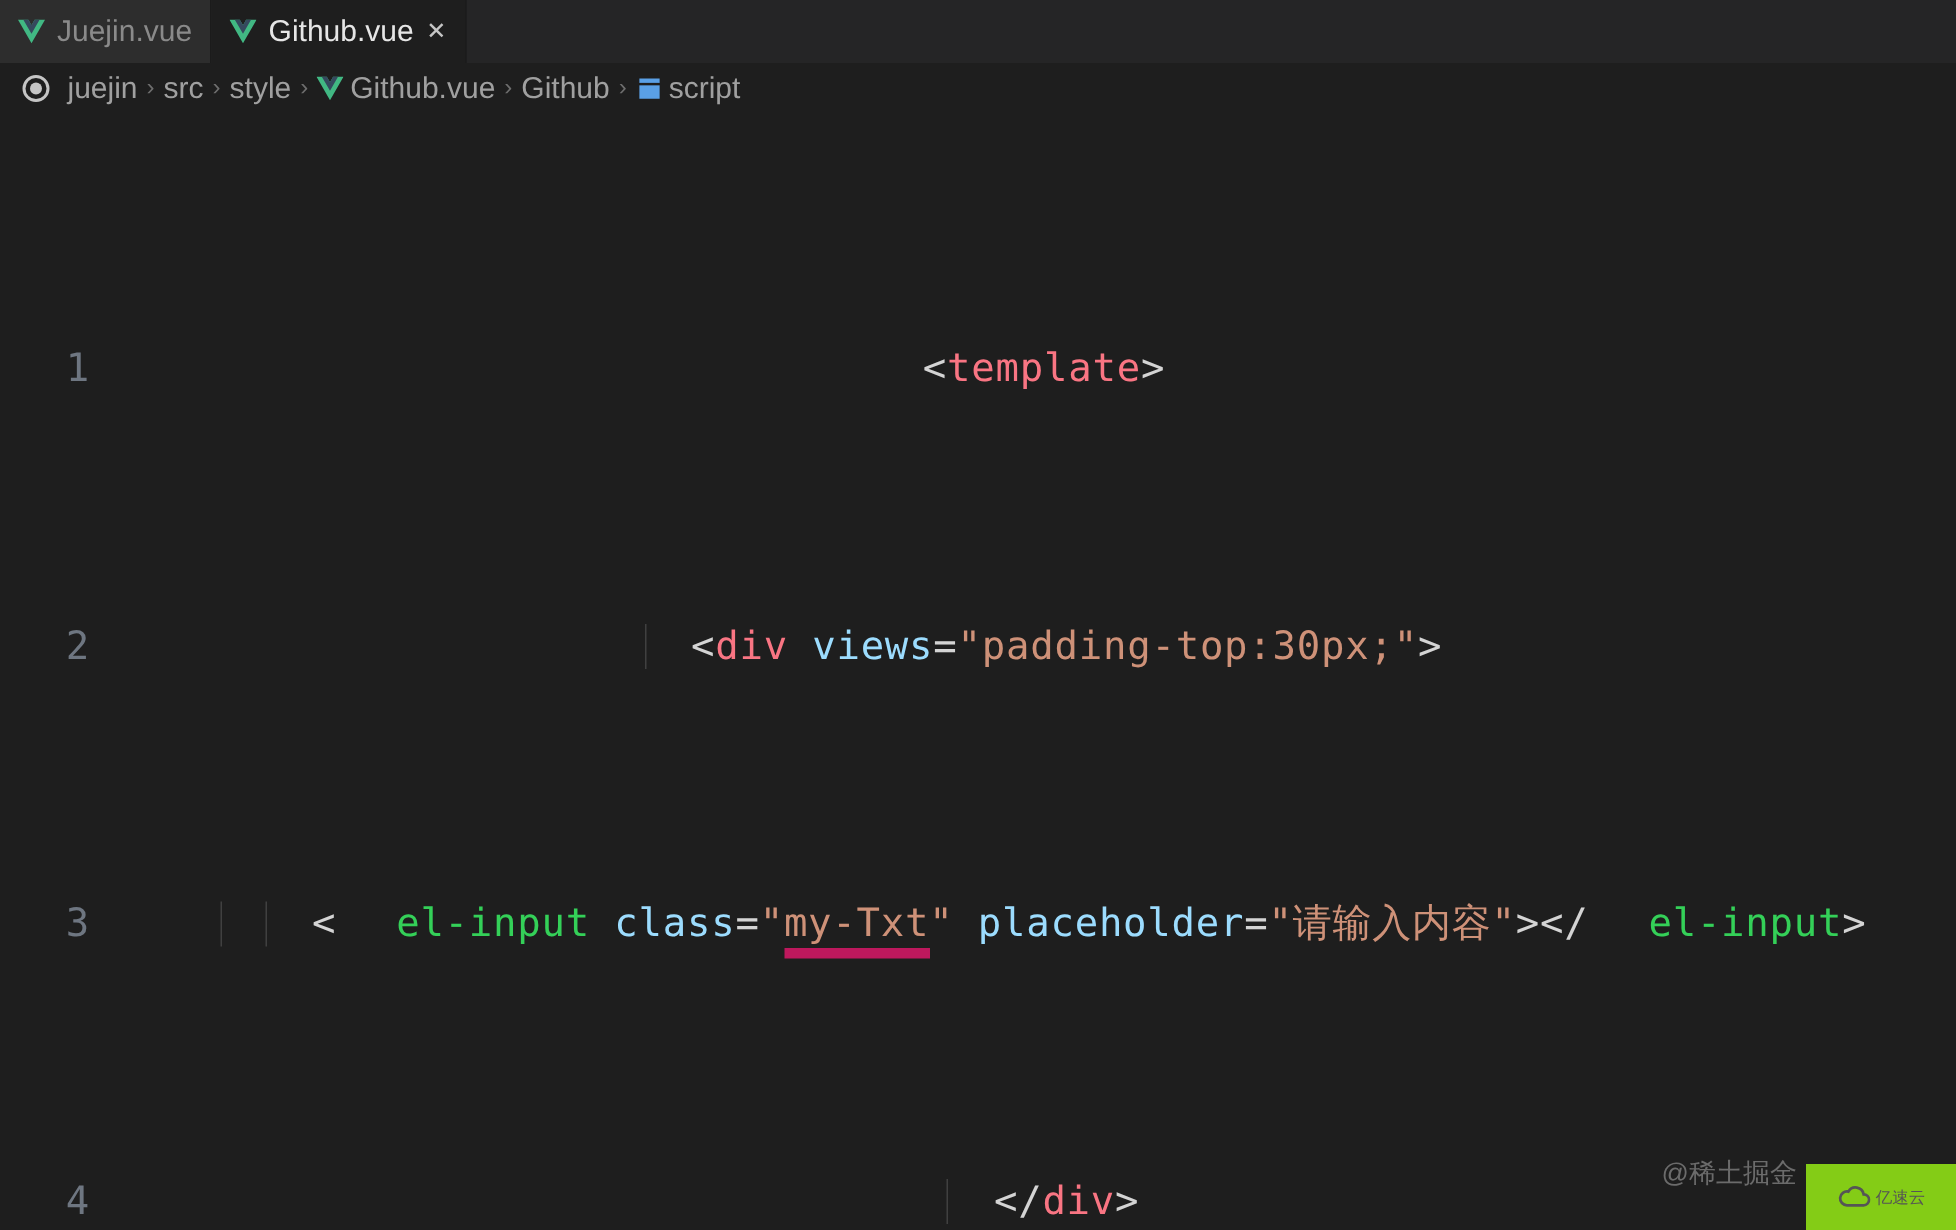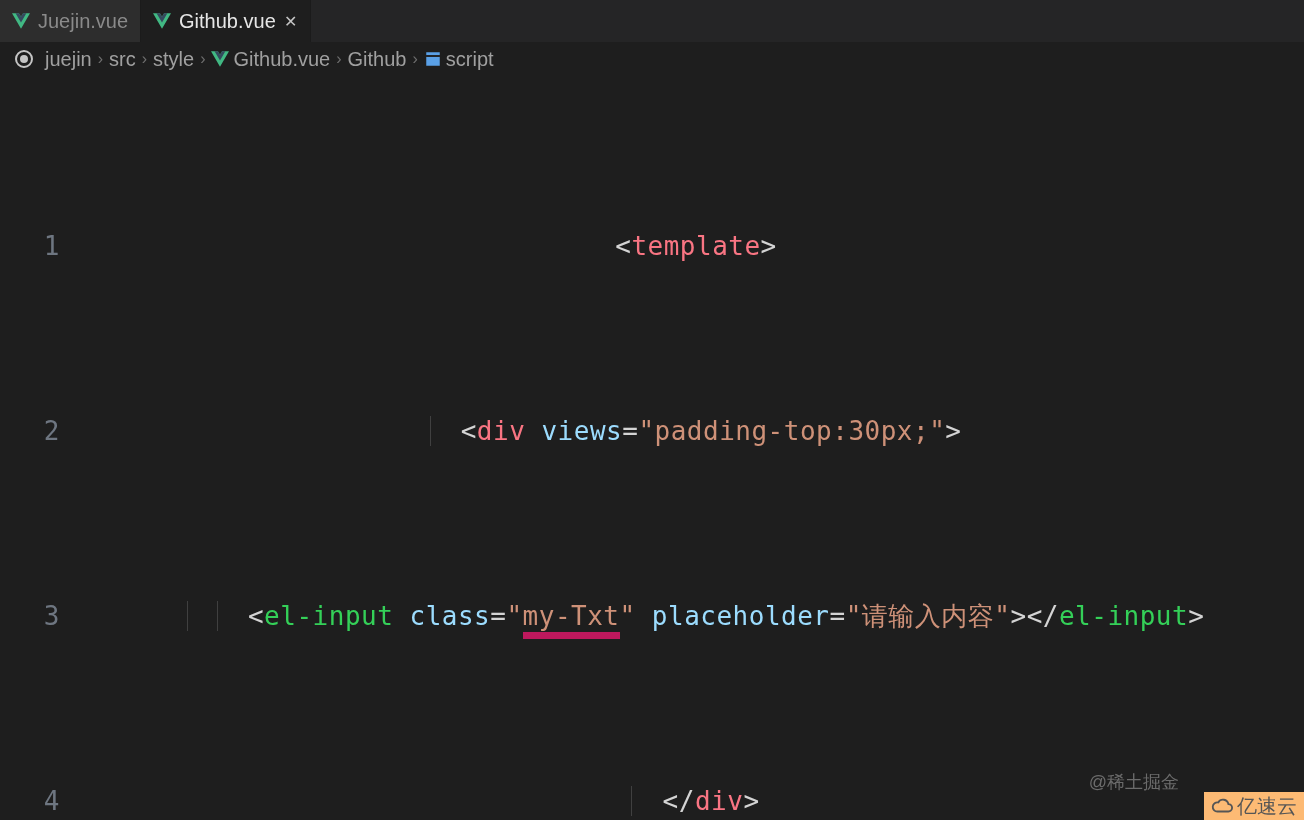--- a/index.html
+++ b/index.html
@@ -122,41 +122,41 @@
   }
   .indent-guide {
     border-left: 1px solid #404040;
     padding-left: 14px;
     margin-left: -1px;
   }
 
   
   .p  { color: var(--punct);  }     
   .t  { color: var(--red);    }     
-  .t2 { color: var(--green);  }     
+  .t2 { color: var(--green); margin-left: 40px;  }     
   .a  { color: var(--cyan);   }     
   .s  { color: var(--orange); }     
   .underline { border-bottom: 7px solid #be185d; padding-bottom: 1px; }
 
   
   .wm1 {
     position: absolute;
-    right: 125px; bottom: 26px;
+    right: 106px; bottom: 26px;
     color: #6b6b6b;
     font-size: 18px;
     font-family: "PingFang SC","Microsoft YaHei",sans-serif;
   }
   .wm2 {
     position: absolute;
     right: 0; bottom: 0;
-    width: 100px; height: 28px;
-    background: #fdba74;
+    width: 100px; height: 44px;
+    background: #84cc16;
     display:flex;align-items:center;justify-content:center;gap:4px;
     color:#555;font-family:"PingFang SC","Microsoft YaHei",sans-serif;
-    font-size:20px;
+    font-size:11px;
   }
   .wm2 svg { width:22px;height:22px; }
 </style>
 </head>
 <body>
 
 <div class="tabbar">
   <div class="tab">
     <svg class="vue-icon" viewBox="0 0 256 221">
       <path fill="#41B883" d="M204.8 0H256L128 220.8 0 0h97.92L128 51.2 157.44 0z"></path>

